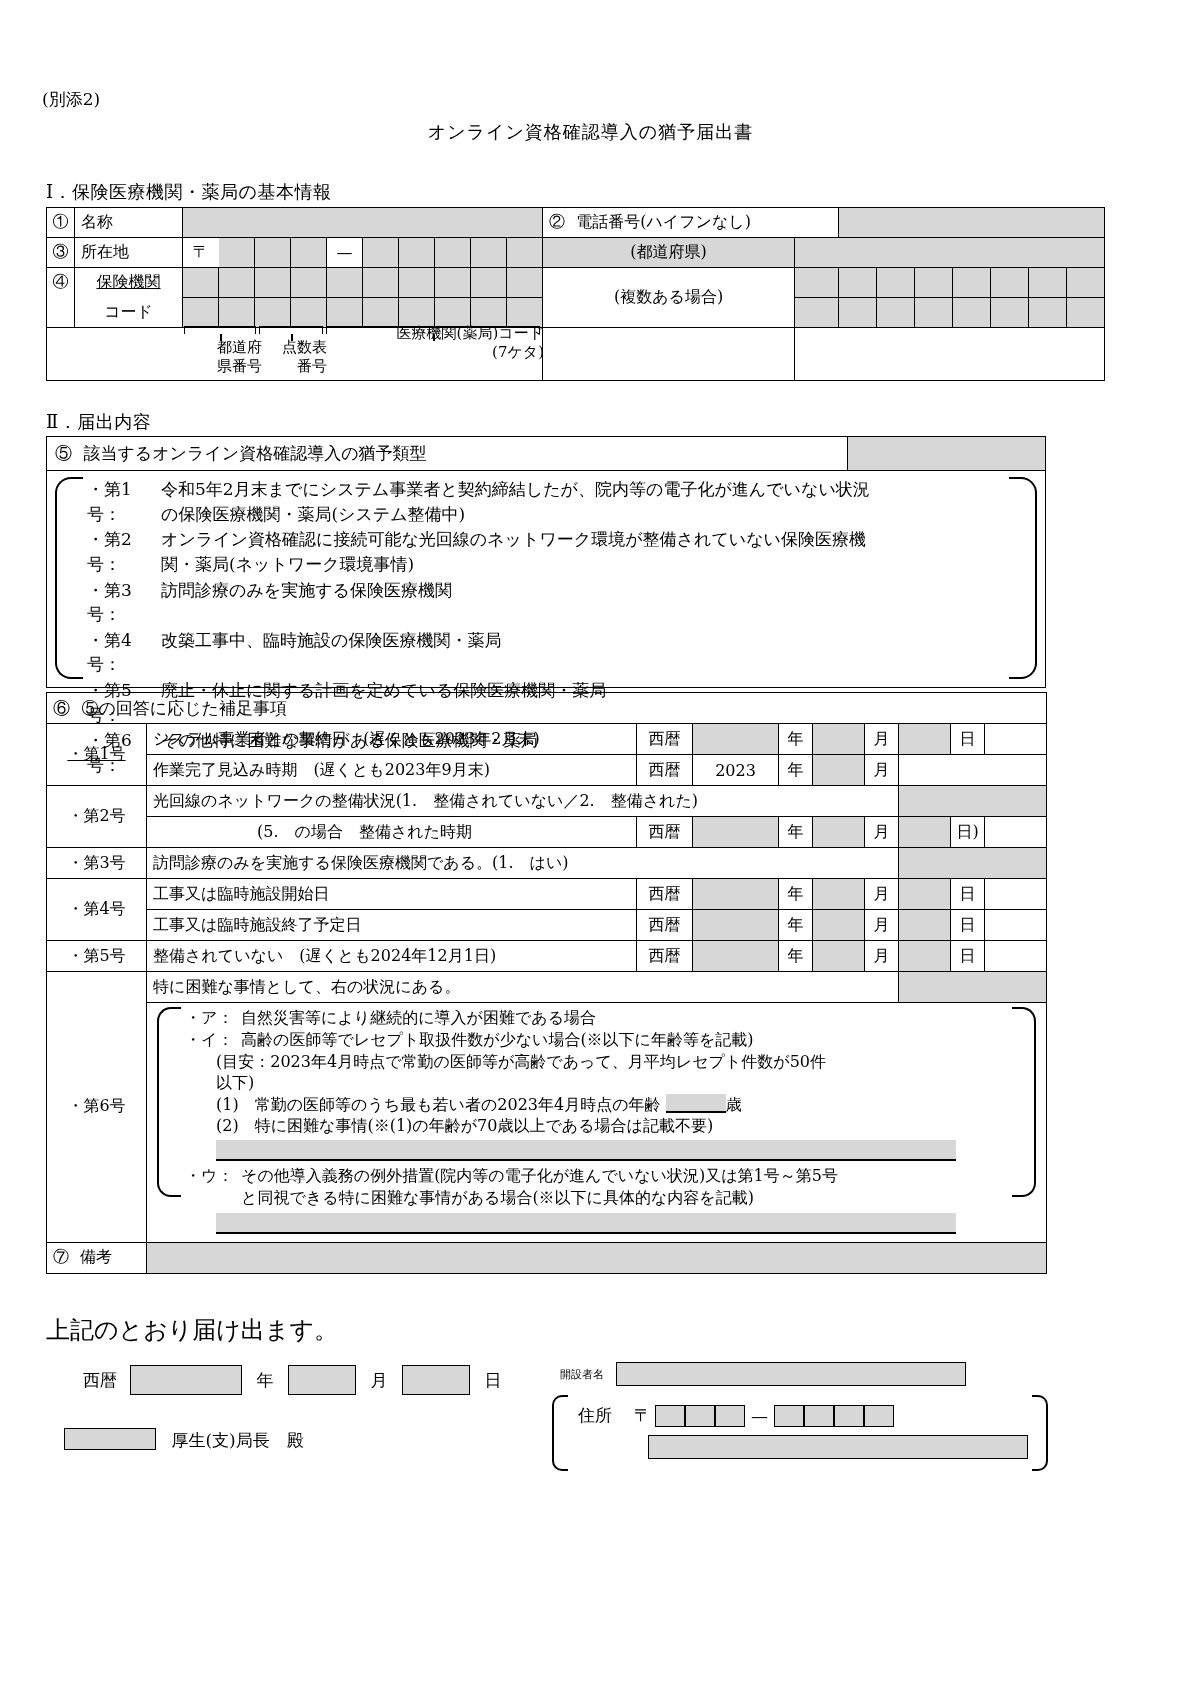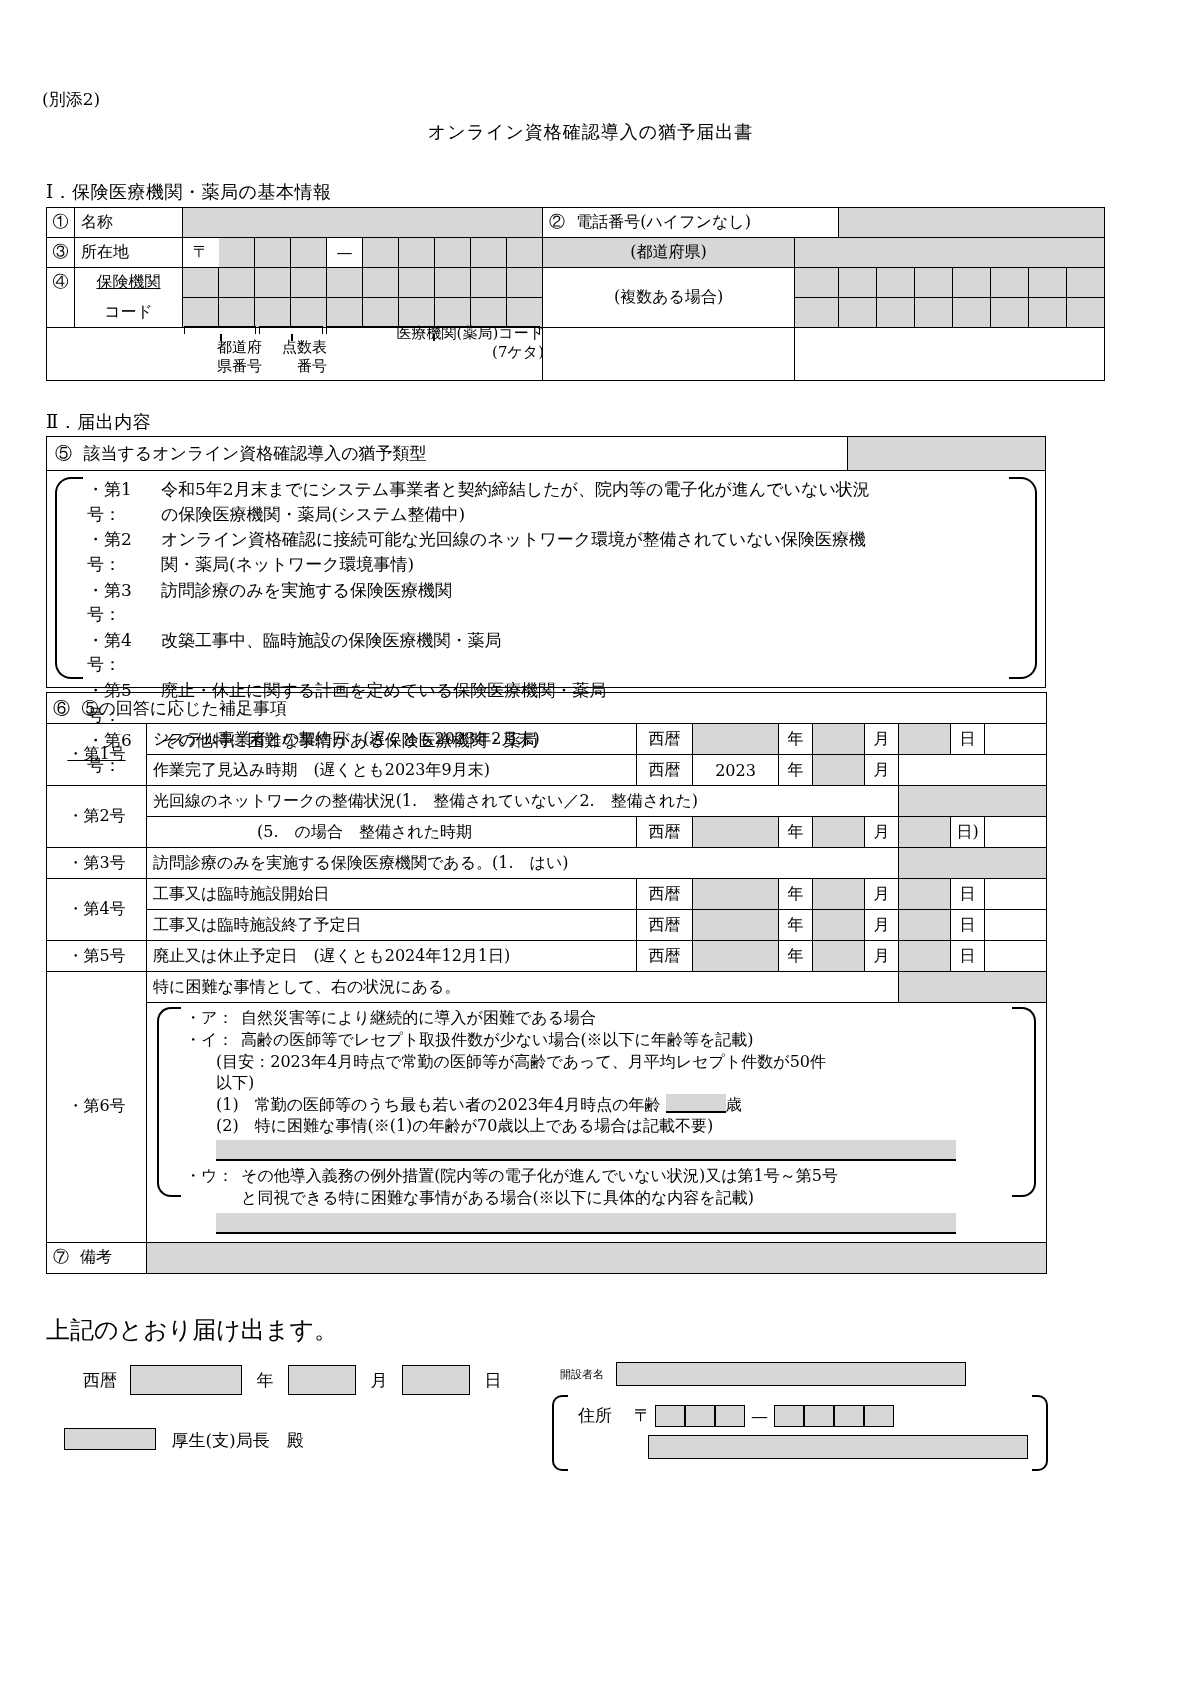--- a/index.html
+++ b/index.html
@@ -531,21 +531,21 @@
       <td class="c">年</td>
       <td class="fill"></td>
       <td class="c">月</td>
       <td class="fill"></td>
       <td class="c">日</td>
       <td></td>
     </tr>
 
     <tr>
       <td class="col-no">・第5号</td>
-      <td class="l">廃止又は休止予定日　(遅くとも2024年12月1日)</td>
+      <td class="l">整備されていない　(遅くとも2024年12月1日)</td>
       <td class="c">西暦</td>
       <td class="fill"></td>
       <td class="c">年</td>
       <td class="fill"></td>
       <td class="c">月</td>
       <td class="fill"></td>
       <td class="c">日</td>
       <td></td>
     </tr>
 

